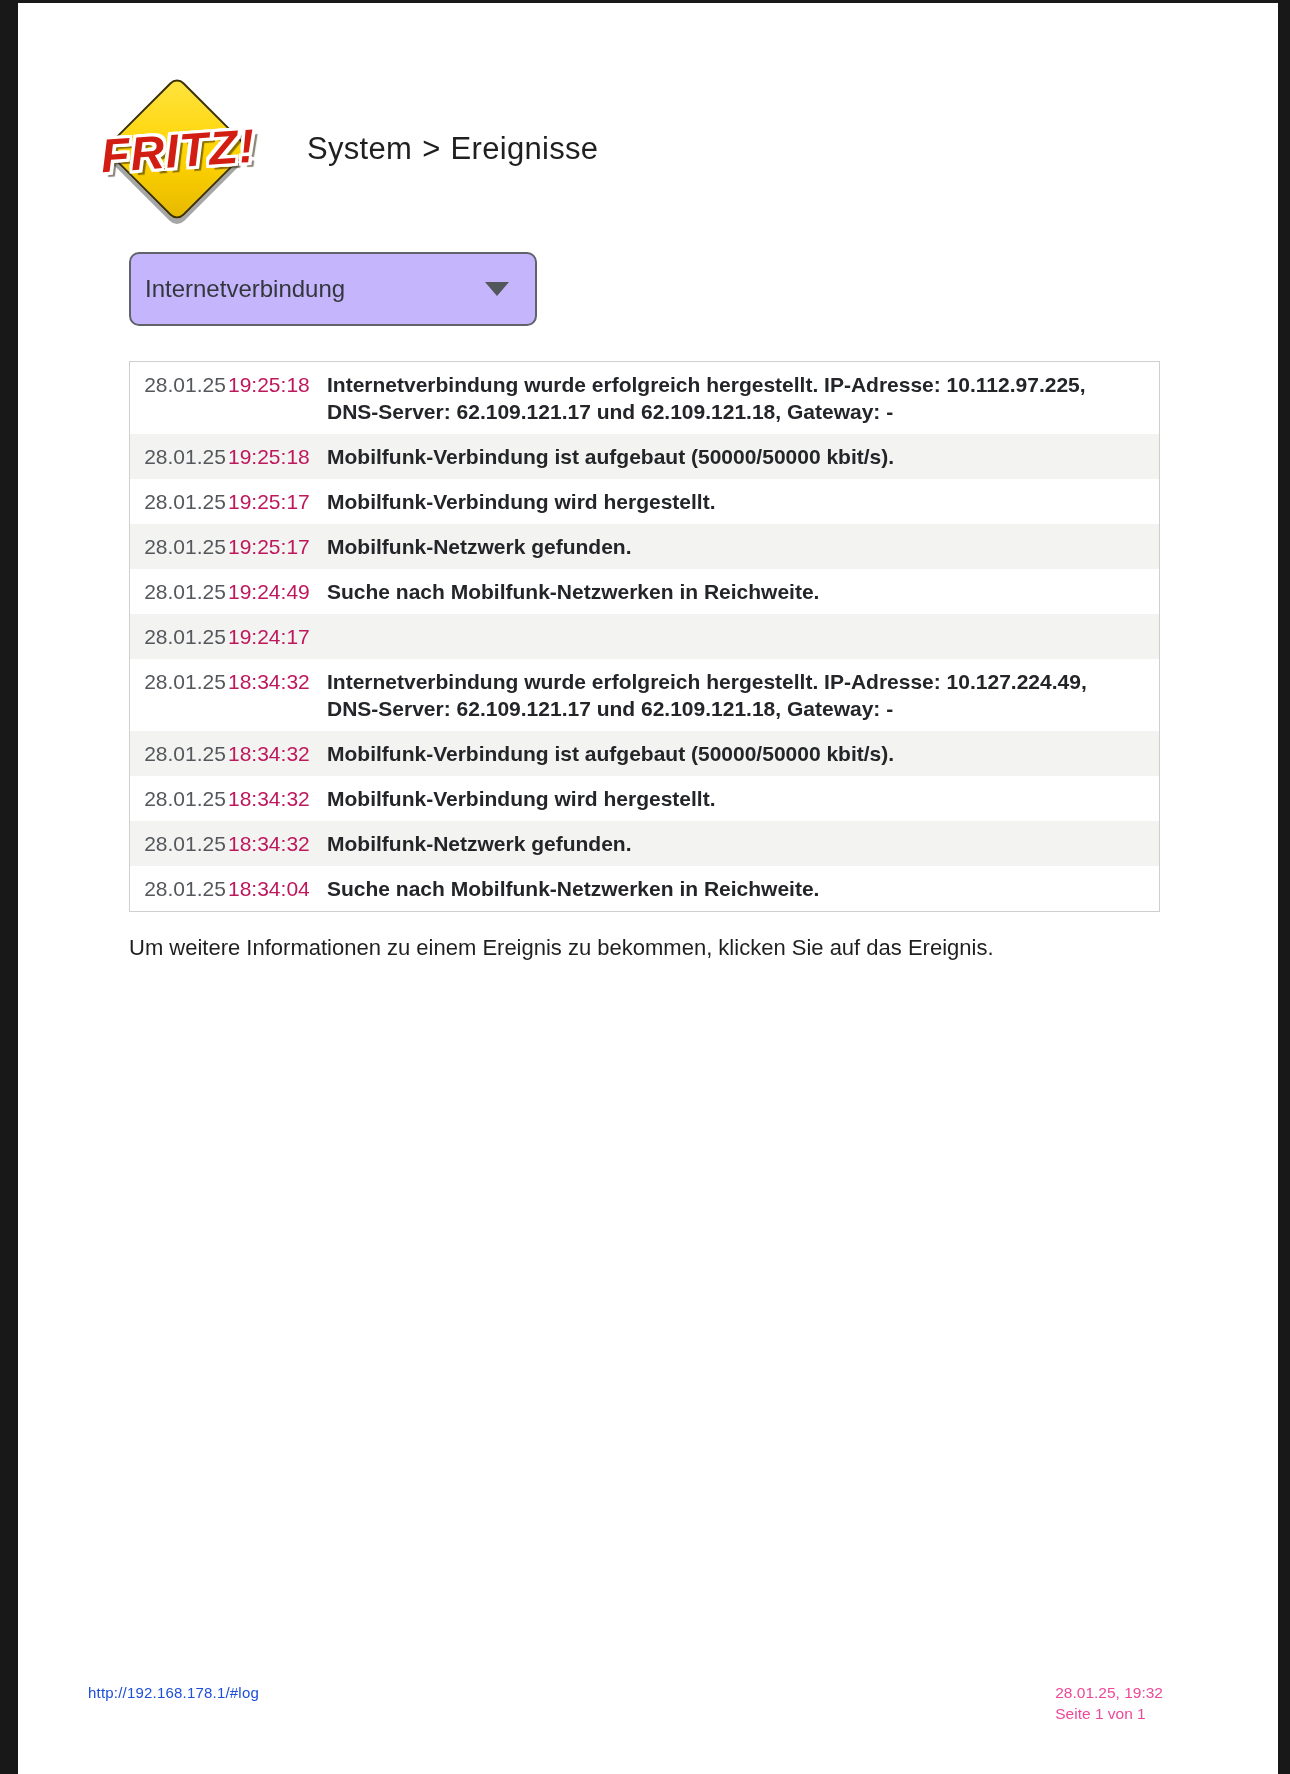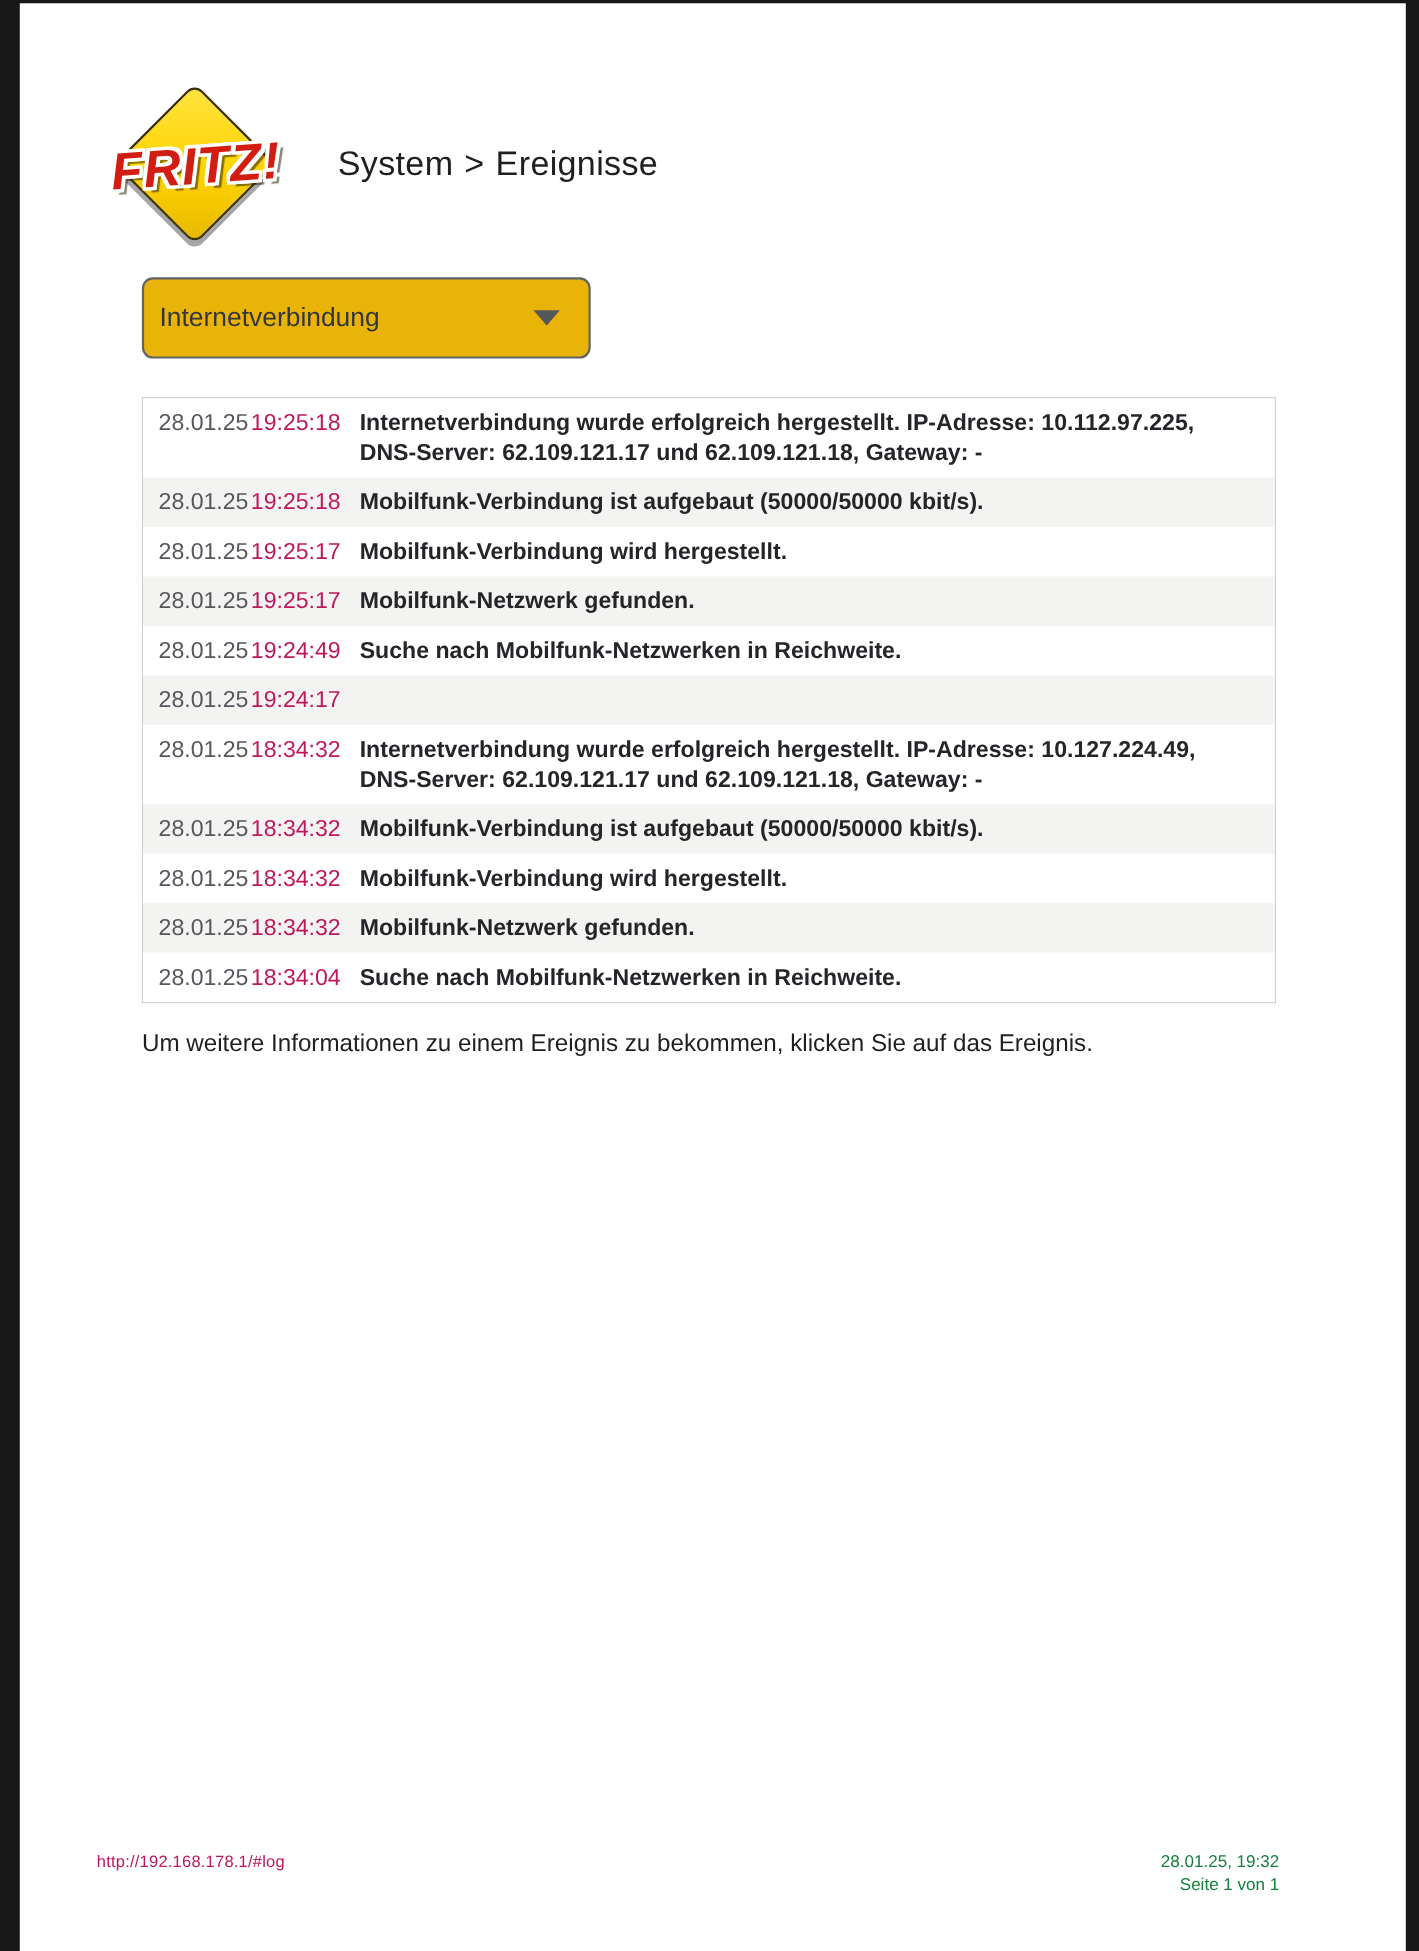--- a/index.html
+++ b/index.html
@@ -34,21 +34,21 @@
   }
   
   .breadcrumb{
     position:absolute;left:289px;top:128px;
     font-size:31px;color:#1f1f1f;letter-spacing:0.3px;
   }
   .breadcrumb .sep{margin:0 10px;color:#1f1f1f;}
   
   .dropdown{
     position:absolute;left:111px;top:249px;width:408px;height:74px;
-    border:2px solid #60646a;border-radius:10px;background:#eab308;
+    border:2px solid #60646a;border-radius:10px;background:#c4b5fd;
     display:flex;align-items:center;cursor:pointer;box-sizing:border-box;
   }
   .dropdown .label{
     padding-left:14px;font-size:24px;color:#33373c;flex:1;
   }
   .dropdown .arrow{
     width:0;height:0;margin-right:26px;
     border-left:12px solid transparent;border-right:12px solid transparent;
     border-top:14px solid #53565a;
   }
@@ -66,25 +66,25 @@
   .event-row .c-time{width:99px;color:#be185d;flex:none;}
   .event-row .c-msg{flex:1;padding-right:18px;color:#232528;font-weight:bold;}
   
   .hint{
     position:absolute;left:111px;top:932px;width:1050px;
     font-size:22px;color:#1f1f1f;
   }
   
   .footer-url{
     position:absolute;left:70px;top:1681px;
-    font-size:15px;color:#be185d;letter-spacing:0.2px;
+    font-size:15px;color:#1d4ed8;letter-spacing:0.2px;
   }
   .footer-page{
-    position:absolute;right:115px;top:1679px;text-align:right;
-    font-size:15.5px;color:#15803d;line-height:21px;
+    position:absolute;right:115px;top:1679px;text-align:left;
+    font-size:15.5px;color:#ec4899;line-height:21px;
   }
 </style>
 </head>
 <body>
 
 <div class="page">
 
   <div class="logo">
     <div class="diamond"></div>
     <div class="word">FRITZ!</div>

